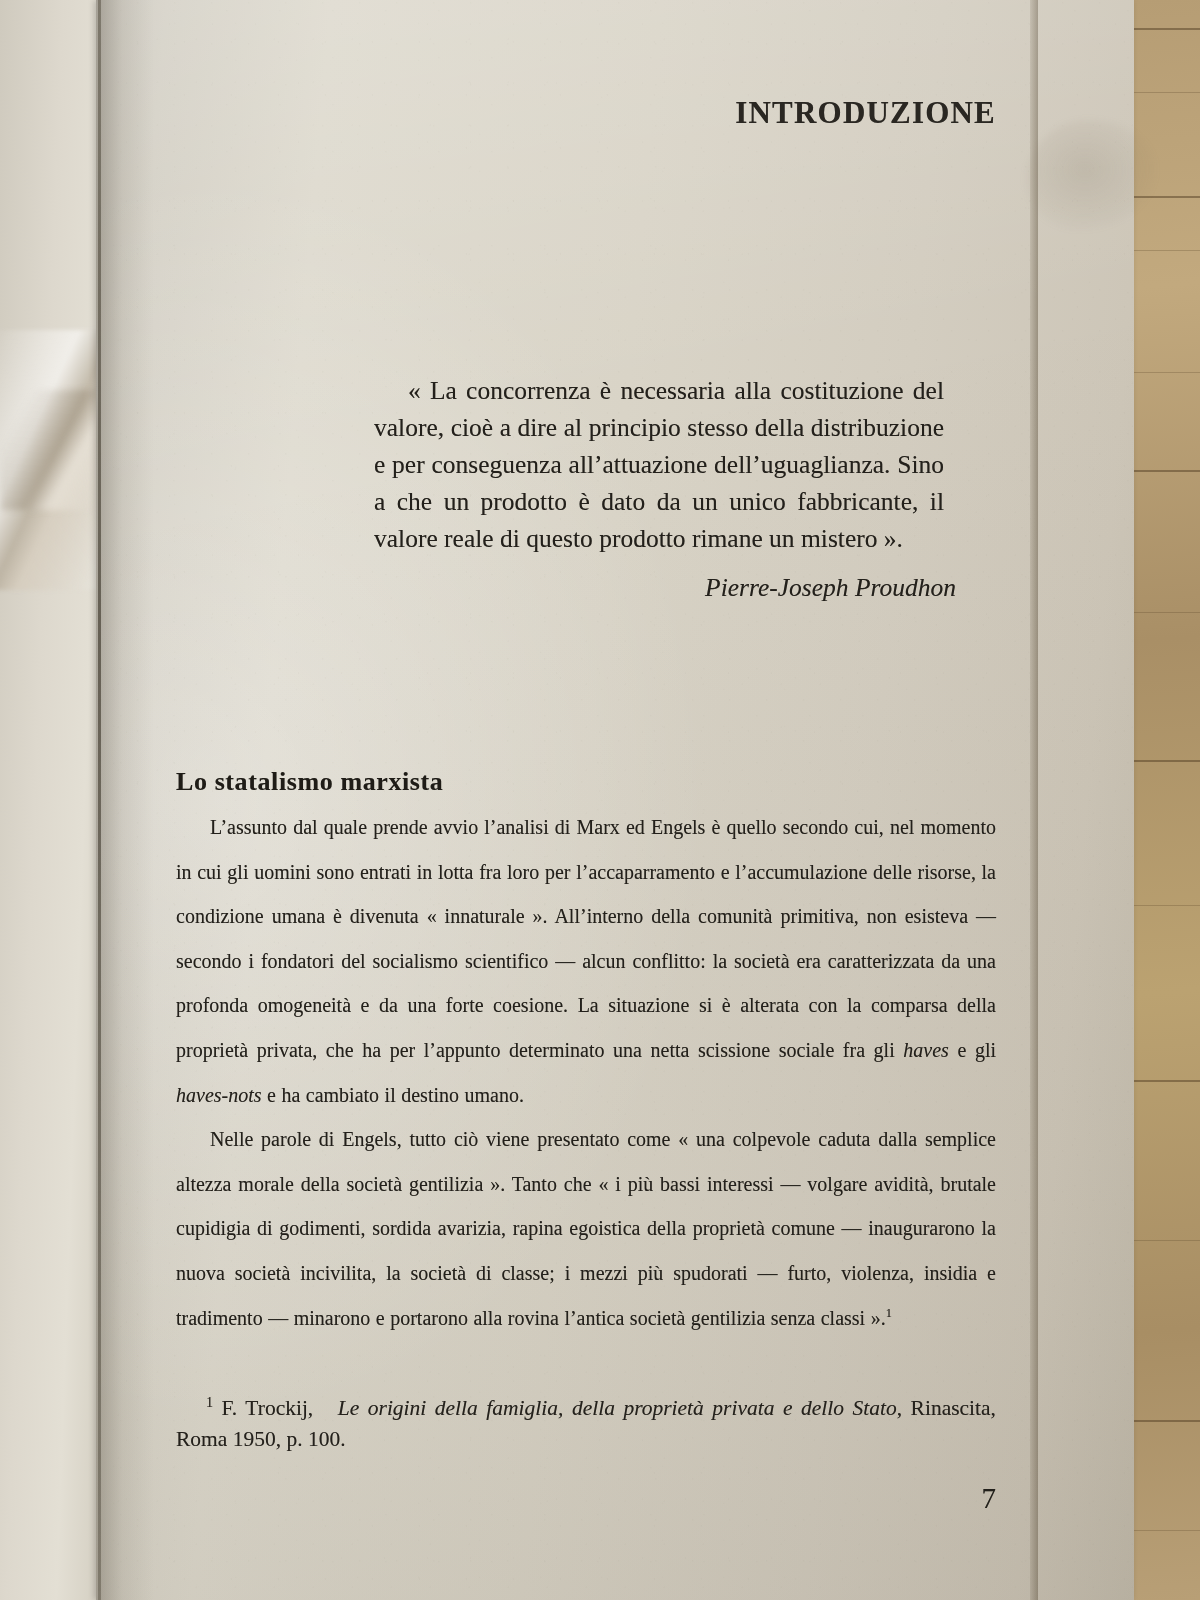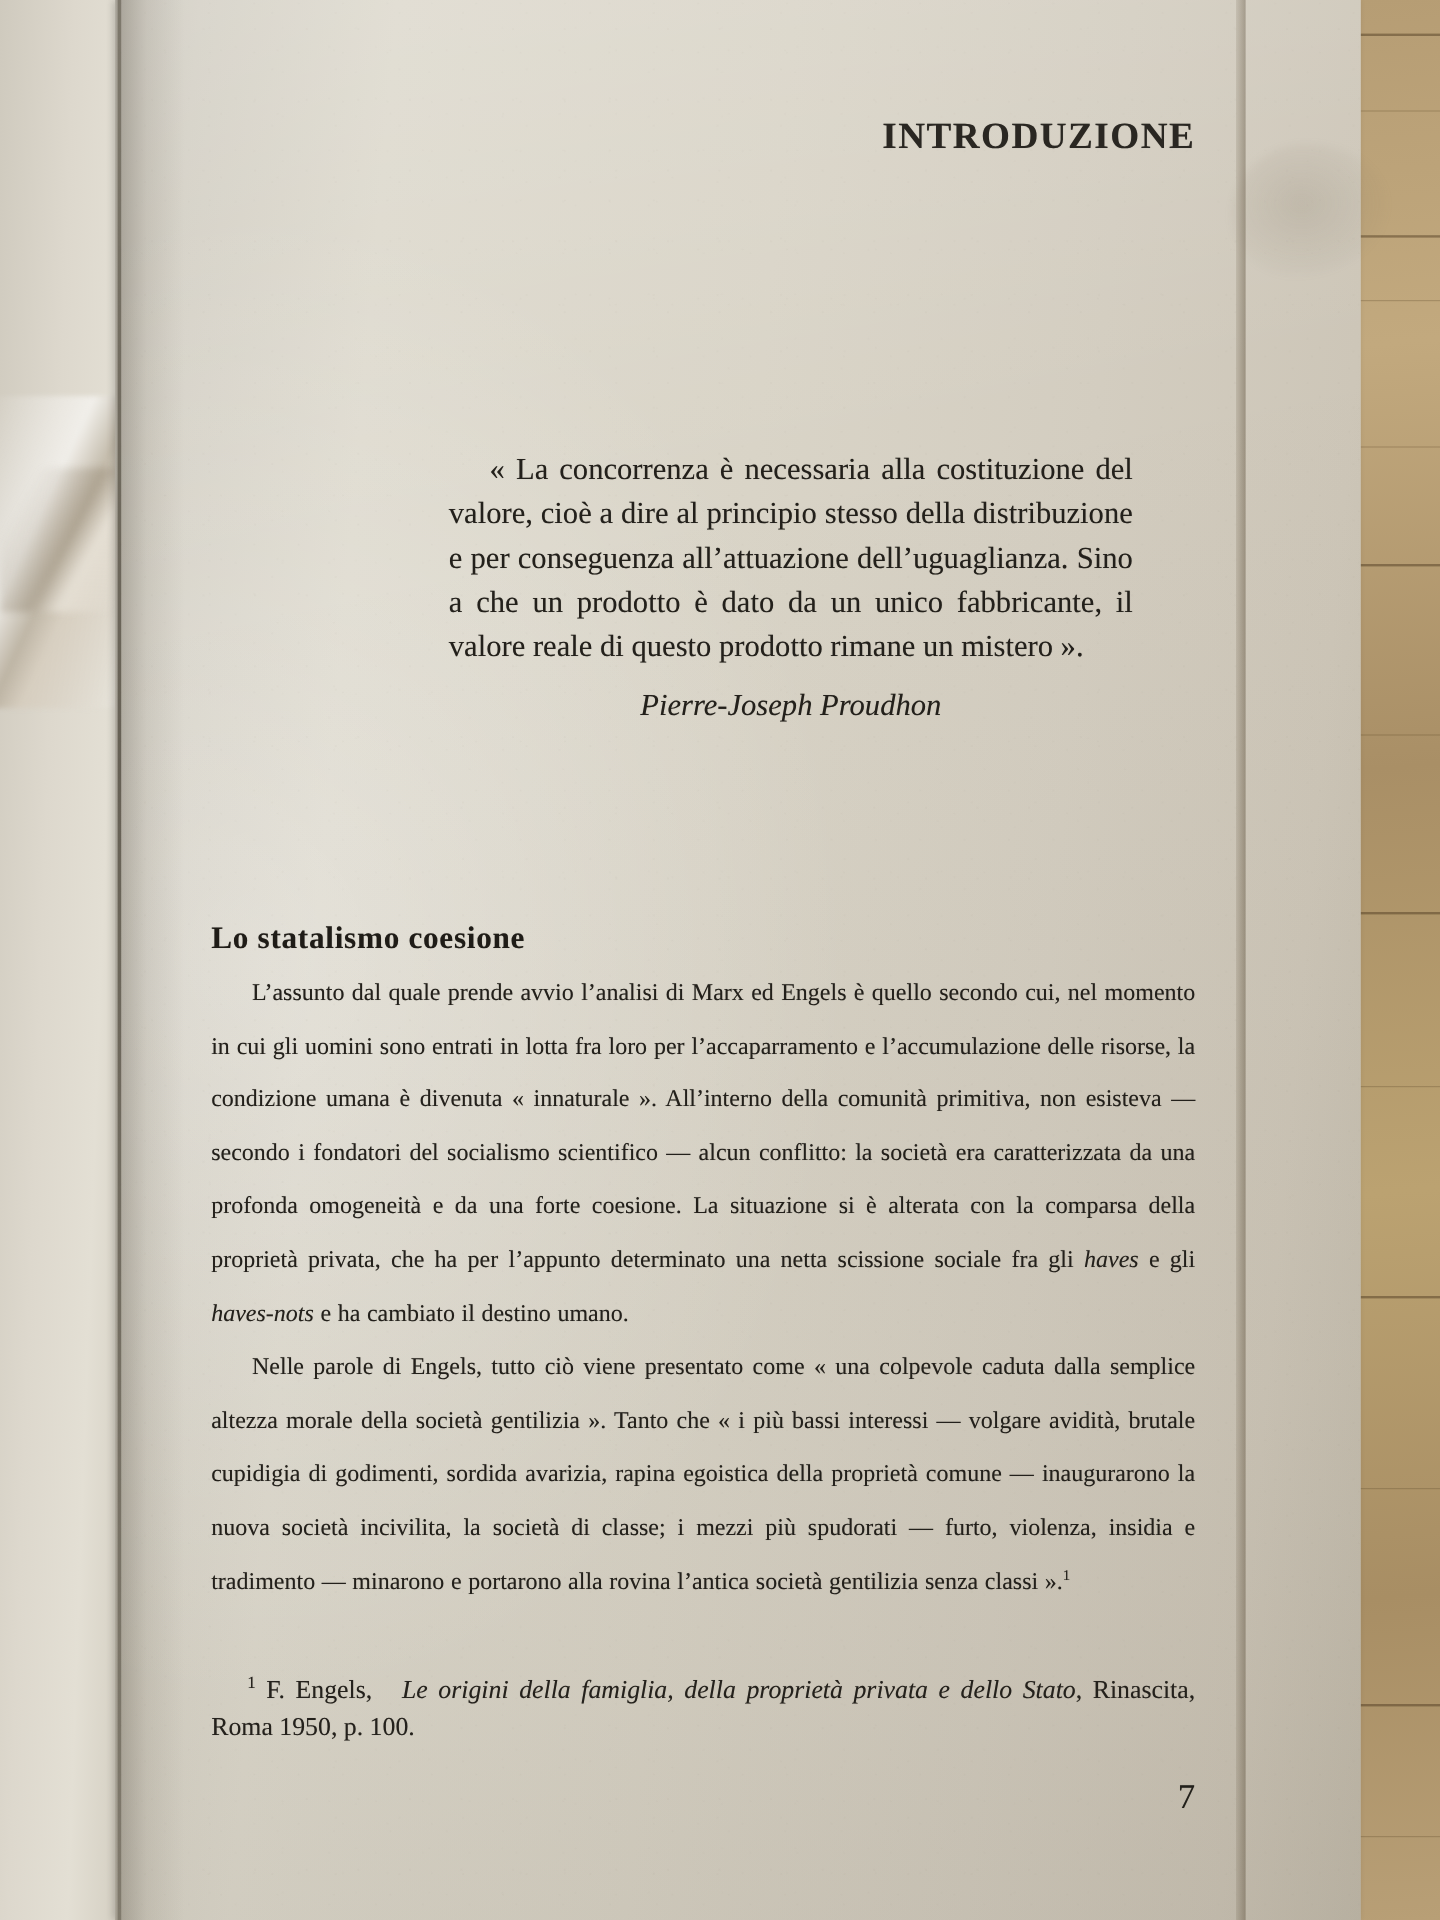--- a/index.html
+++ b/index.html
@@ -186,21 +186,21 @@
     text-indent: 34px;
     color: #23201b;
     -webkit-hyphens: none;
     hyphens: none;
   }
   .epigraph .attribution {
     margin: 4px 0 0 0;
     font-style: italic;
     font-size: 25.5px;
     line-height: 37px;
-    text-align: center;
+    text-align: right;
     text-indent: 0;
     color: #23201b;
   }
 
   .section-heading {
     position: absolute;
     top: 745px;
     left: 0;
     font-weight: bold;
     font-size: 26px;
@@ -323,28 +323,28 @@
       <blockquote class="epigraph">
         <p>« La concorrenza è necessaria alla costituzione del valore, cioè a dire al principio stesso della distribuzione e per conseguenza all’attuazione dell’uguaglianza. Sino a che un prodotto è dato da un unico fabbricante, il valore reale di questo prodotto rimane un mistero ».</p>
         <p class="attribution">Pierre-Joseph Proudhon</p>
       </blockquote>
 
       <blockquote class="epigraph">
       </blockquote>
 
     </div>
 
-    <h2 class="section-heading">Lo statalismo coesione</h2>
+    <h2 class="section-heading">Lo statalismo marxista</h2>
 
     <div class="body-copy">
       <p><span>L’assunto dal quale prende avvio l’analisi di Marx ed Engels è quello secondo cui, nel momento in cui gli uomini sono entrati in lotta fra loro per l’accaparramento e l’accumulazione delle risorse, la condizione umana è divenuta « innaturale ». All’interno della comunità primitiva, non esisteva — secondo i fondatori del socialismo scientifico — alcun conflitto: la società era caratterizzata da una profonda omogeneità e da una forte coesione. La situazione si è alterata con la comparsa della proprietà privata, che ha per l’appunto determinato una netta scissione sociale fra gli </span><i>haves</i><span> e gli </span><i>haves-nots</i><span> e ha cambiato il destino umano.</span></p>
 
       <p><span>Nelle parole di Engels, tutto ciò viene presentato come « una colpevole caduta dalla semplice altezza morale della società gentilizia ». Tanto che « i più bassi interessi — volgare avidità, brutale cupidigia di godimenti, sordida avarizia, rapina egoistica della proprietà comune — inaugurarono la nuova società incivilita, la società di classe; i mezzi più spudorati — furto, violenza, insidia e tradimento — minarono e portarono alla rovina l’antica società gentilizia senza classi ».</span><sup class="fn">1</sup></p>
     </div>
 
     <div class="footnote">
-      <p><sup>1</sup><span> F. Engels, </span><i>Le origini della famiglia, della proprietà privata e dello Stato</i><span>, Rinascita, Roma 1950, p. 100.</span></p>
+      <p><sup>1</sup><span> F. Trockij, </span><i>Le origini della famiglia, della proprietà privata e dello Stato</i><span>, Rinascita, Roma 1950, p. 100.</span></p>
     </div>
 
     <div class="folio">7</div>
 
   </div>
 </div>
 
 </body></html>

